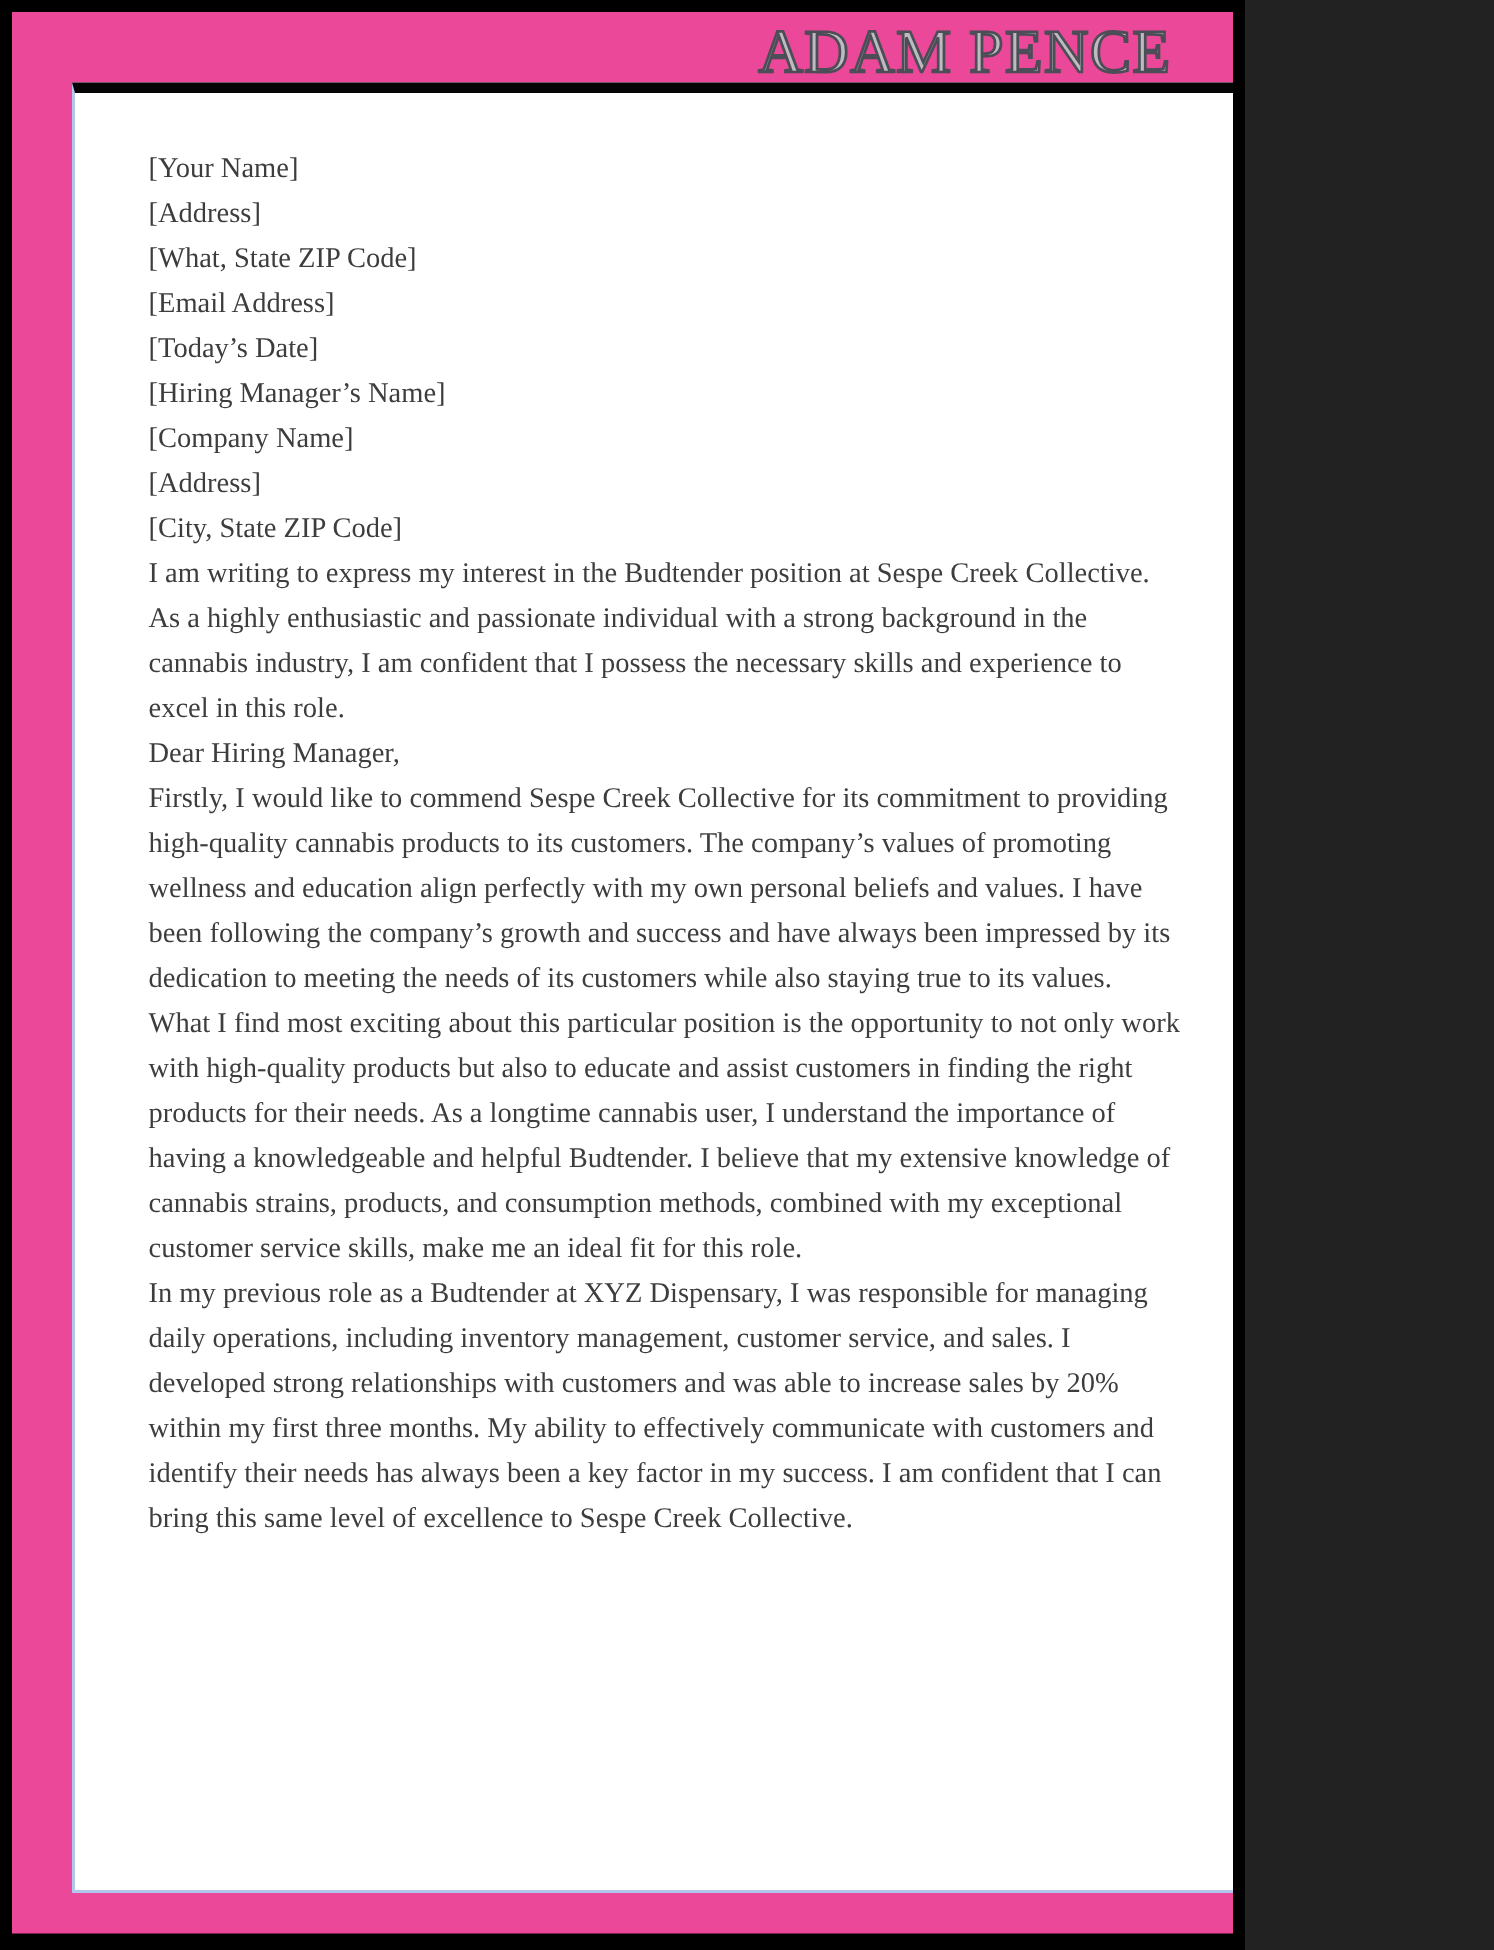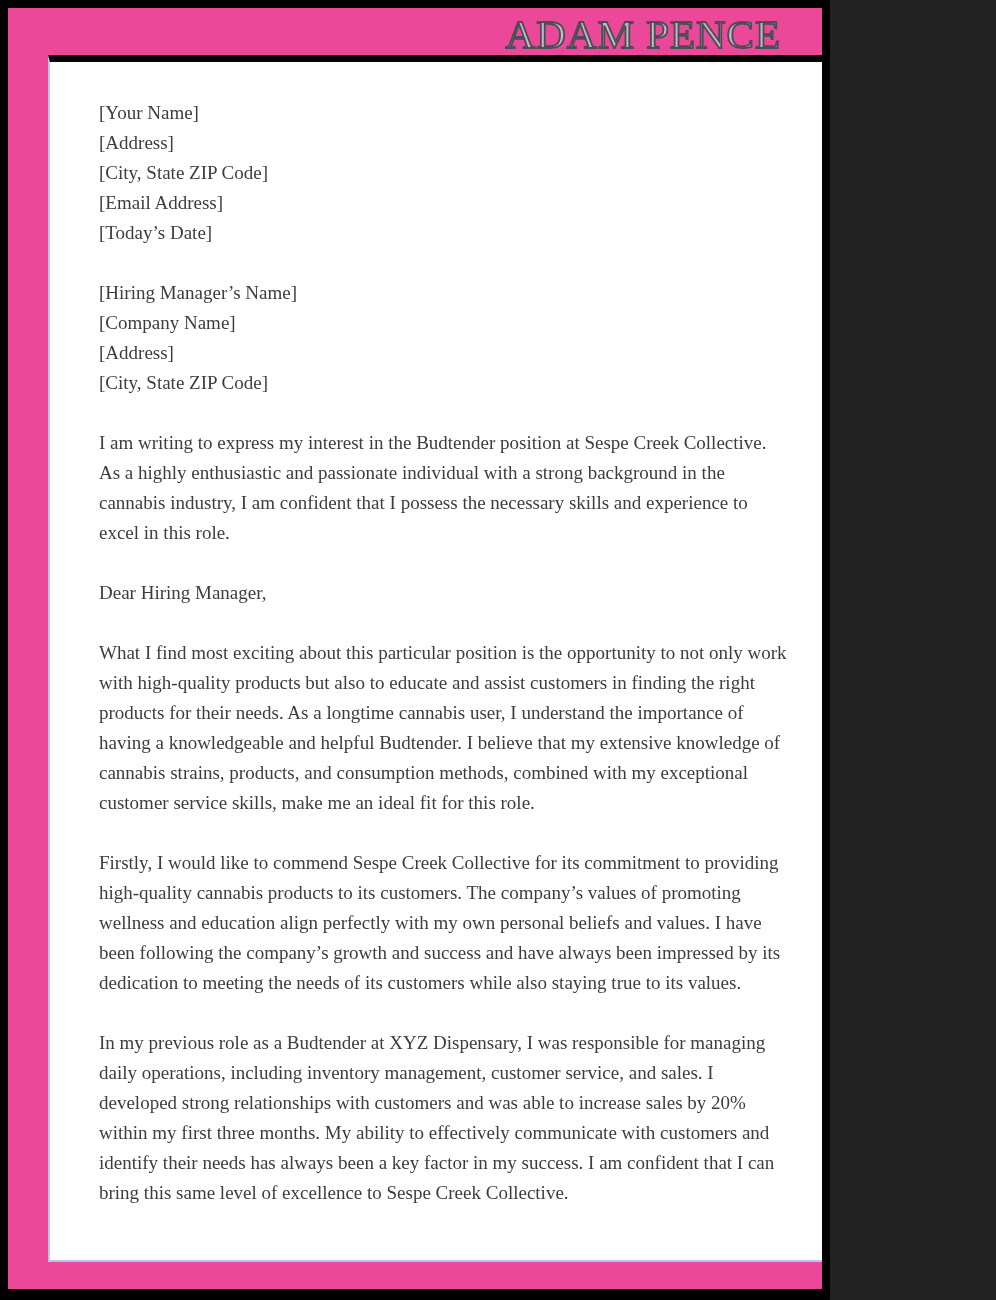--- a/index.html
+++ b/index.html
@@ -44,21 +44,20 @@
     top: 90px;
     width: 822px;
     font-size: 19px;
     line-height: 30px;
     color: #3d3d3d;
   }
   .letter .block {
     white-space: pre-line;
   }
   .letter .block + .block {
-    margin-top: 30px;
   }
   .watermark {
     position: absolute;
     left: 827px;
     top: 1237px;
     font-size: 14px;
     line-height: 18px;
     color: #2b2b2b;
     white-space: nowrap;
   }
@@ -68,43 +67,43 @@
 
 <div class="page">
 
   <div class="header-name">ADAM PENCE</div>
 
   <div class="paper"></div>
 
   <div class="letter">
     <div class="block">[Your Name]
 [Address]
-[City, State ZIP Code]
+[What, State ZIP Code]
 [Email Address]
 [Today’s Date]</div>
     <div class="block">[Hiring Manager’s Name]
 [Company Name]
 [Address]
 [City, State ZIP Code]</div>
     <div class="block">I am writing to express my interest in the Budtender position at Sespe Creek Collective.
 As a highly enthusiastic and passionate individual with a strong background in the
 cannabis industry, I am confident that I possess the necessary skills and experience to
 excel in this role.</div>
     <div class="block">Dear Hiring Manager,</div>
+    <div class="block">Firstly, I would like to commend Sespe Creek Collective for its commitment to providing
+high-quality cannabis products to its customers. The company’s values of promoting
+wellness and education align perfectly with my own personal beliefs and values. I have
+been following the company’s growth and success and have always been impressed by its
+dedication to meeting the needs of its customers while also staying true to its values.</div>
     <div class="block">What I find most exciting about this particular position is the opportunity to not only work
 with high-quality products but also to educate and assist customers in finding the right
 products for their needs. As a longtime cannabis user, I understand the importance of
 having a knowledgeable and helpful Budtender. I believe that my extensive knowledge of
 cannabis strains, products, and consumption methods, combined with my exceptional
 customer service skills, make me an ideal fit for this role.</div>
-    <div class="block">Firstly, I would like to commend Sespe Creek Collective for its commitment to providing
-high-quality cannabis products to its customers. The company’s values of promoting
-wellness and education align perfectly with my own personal beliefs and values. I have
-been following the company’s growth and success and have always been impressed by its
-dedication to meeting the needs of its customers while also staying true to its values.</div>
     <div class="block">In my previous role as a Budtender at XYZ Dispensary, I was responsible for managing
 daily operations, including inventory management, customer service, and sales. I
 developed strong relationships with customers and was able to increase sales by 20%
 within my first three months. My ability to effectively communicate with customers and
 identify their needs has always been a key factor in my success. I am confident that I can
 bring this same level of excellence to Sespe Creek Collective.</div>
   </div>
 
   <div class="watermark">extensive.com</div>
 

